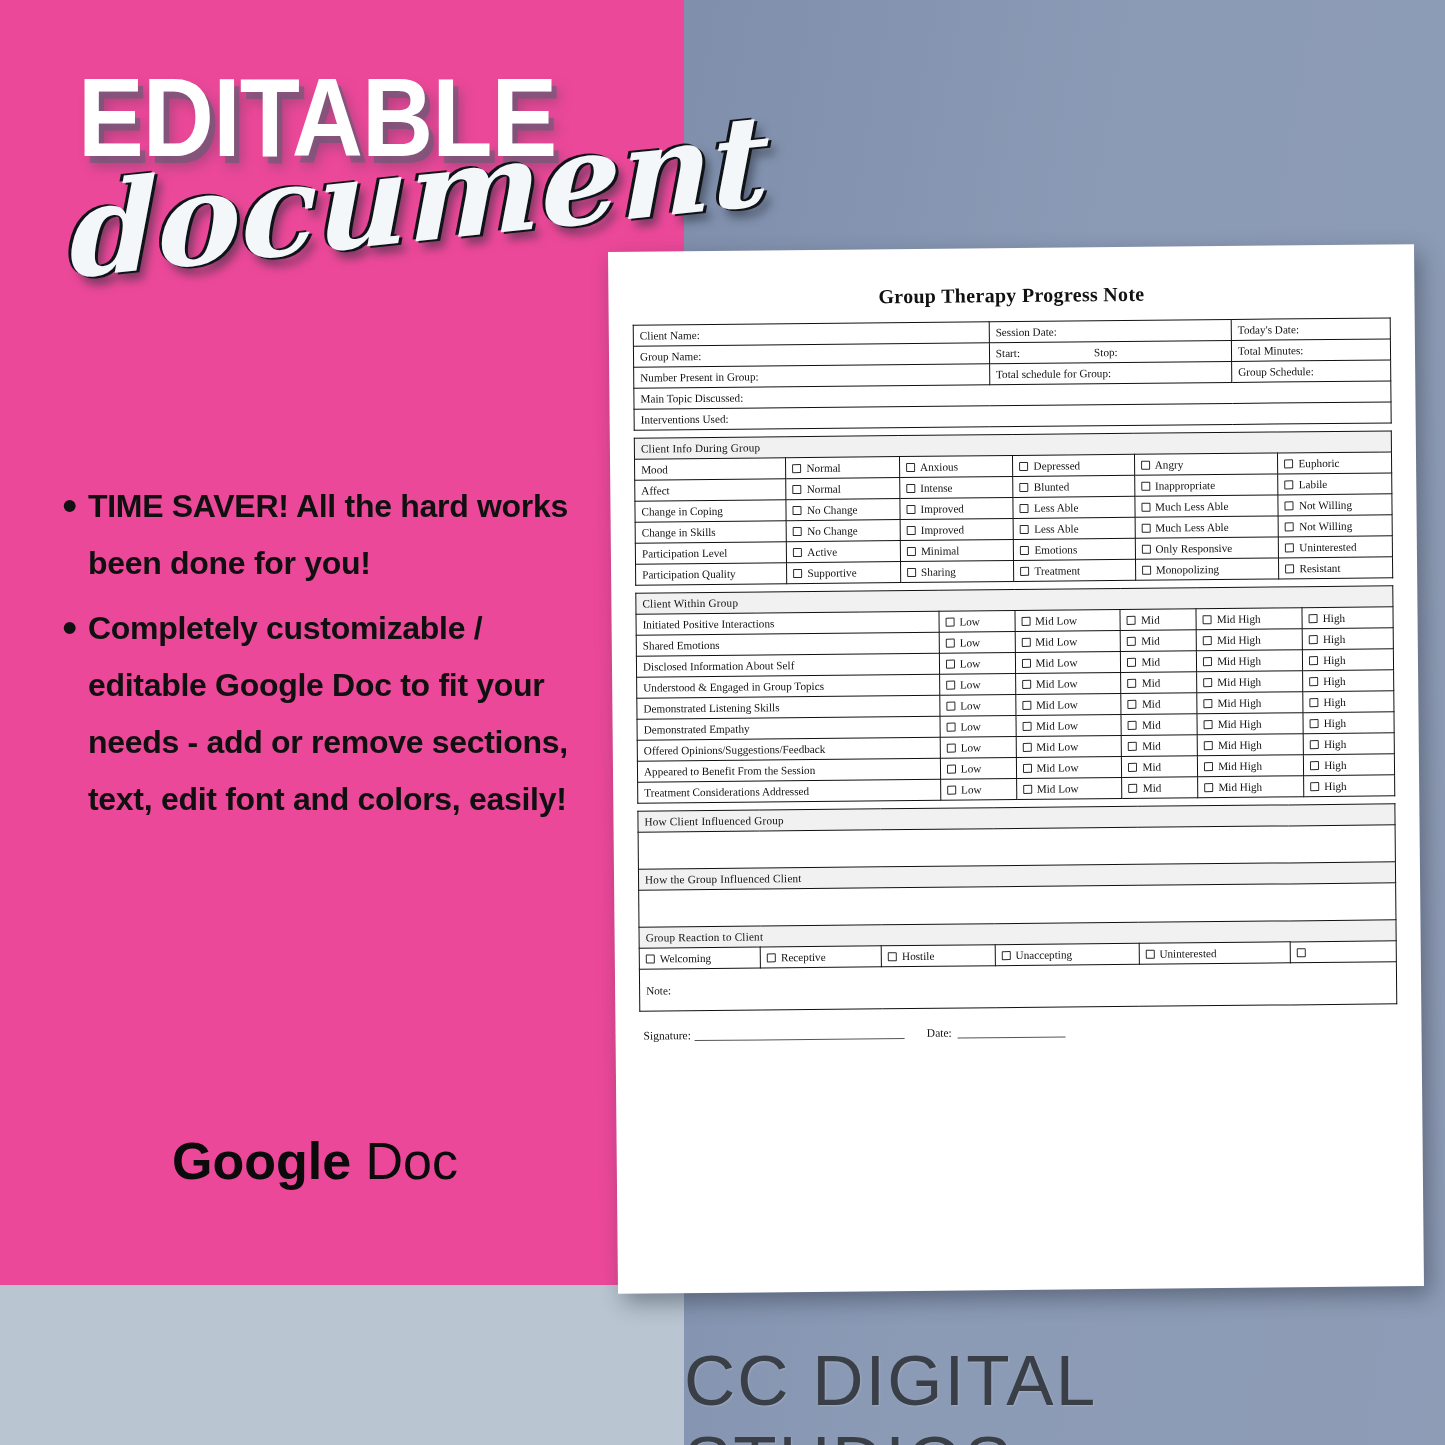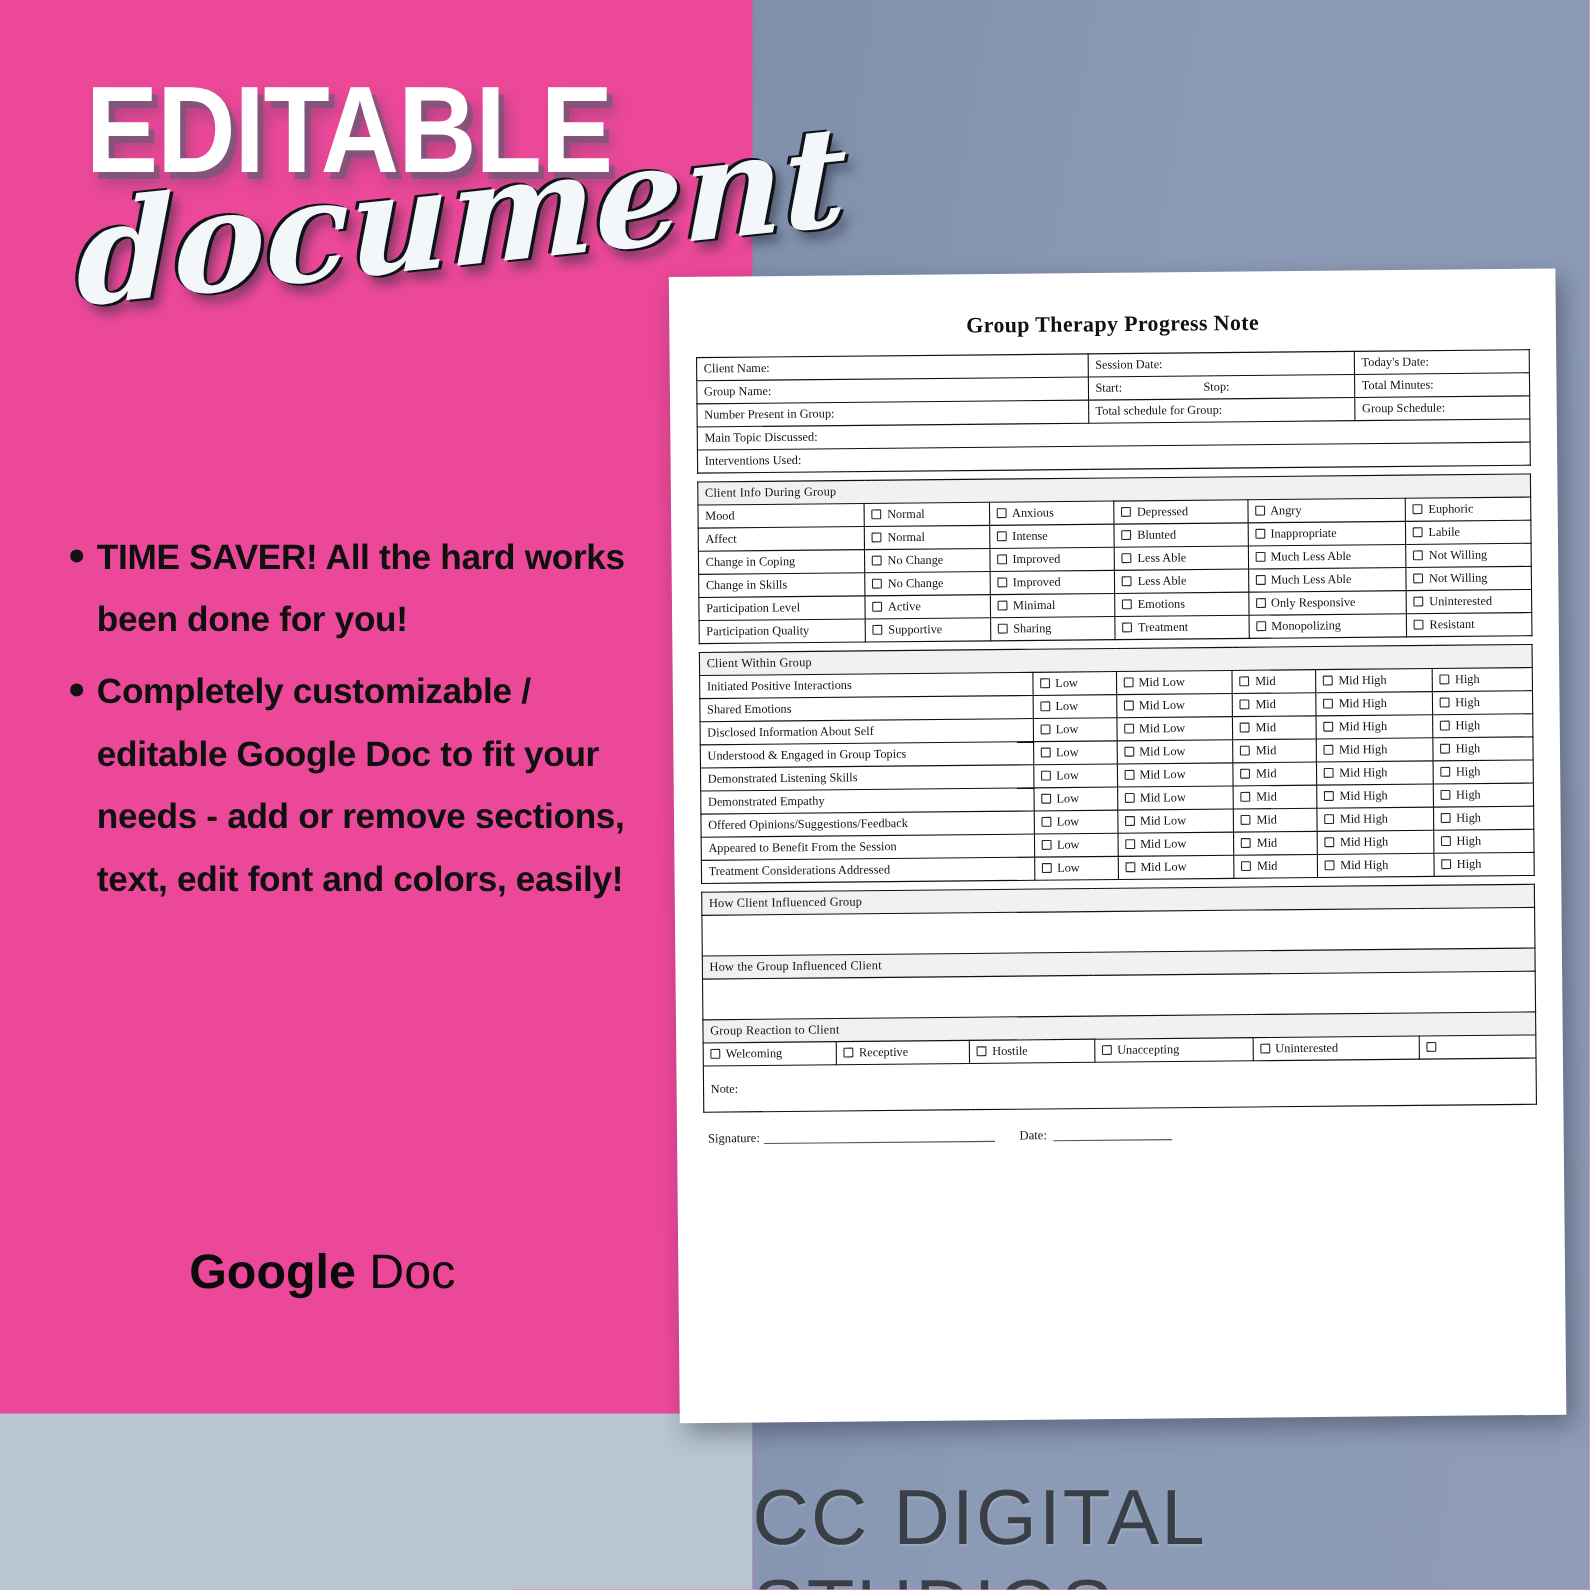--- a/index.html
+++ b/index.html
@@ -94,21 +94,21 @@
     font-weight: bold;
     font-size: 32px;
     line-height: 57px;
     color: #101010;
     letter-spacing: -0.3px;
   }
 
   .google-doc {
     position: absolute;
     left: 172px; top: 1135px;
-    font-size: 44px;
+    font-size: 52px;
     line-height: 1;
     color: #0b0b0b;
     white-space: nowrap;
   }
   .google-doc .gd-bold { font-weight: bold; }
   .google-doc .gd-reg  { font-weight: normal; }
 
   
   .brand {
     position: absolute;

